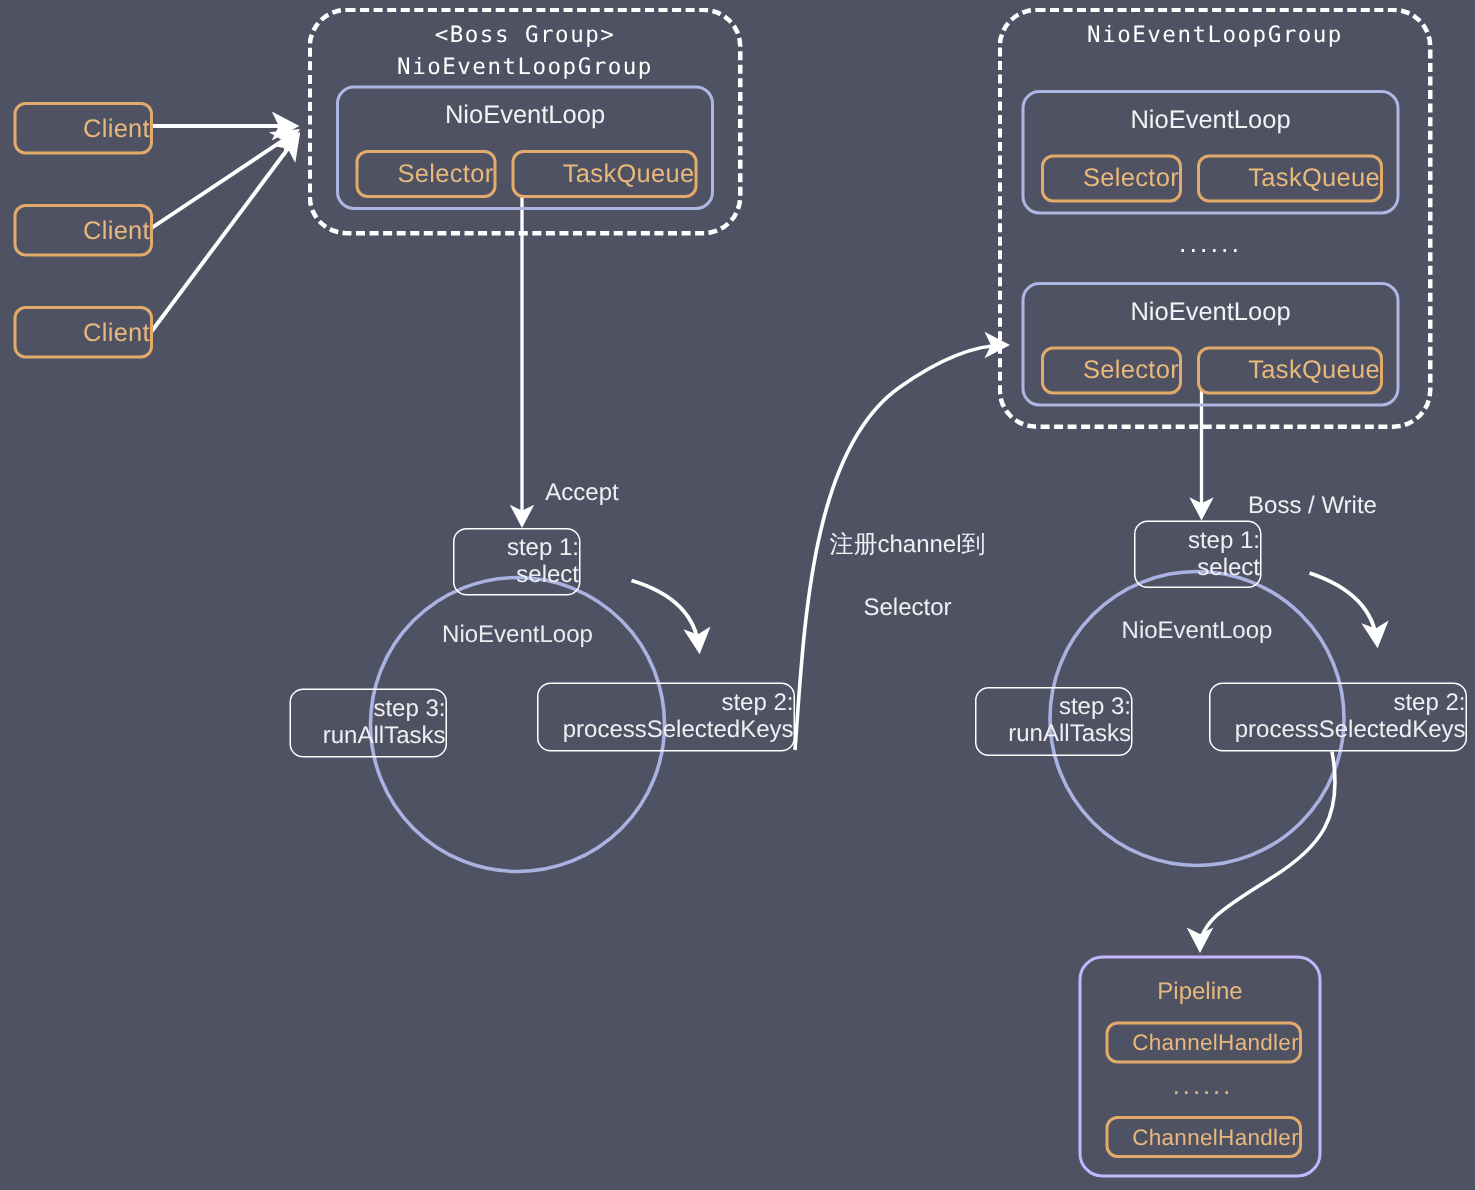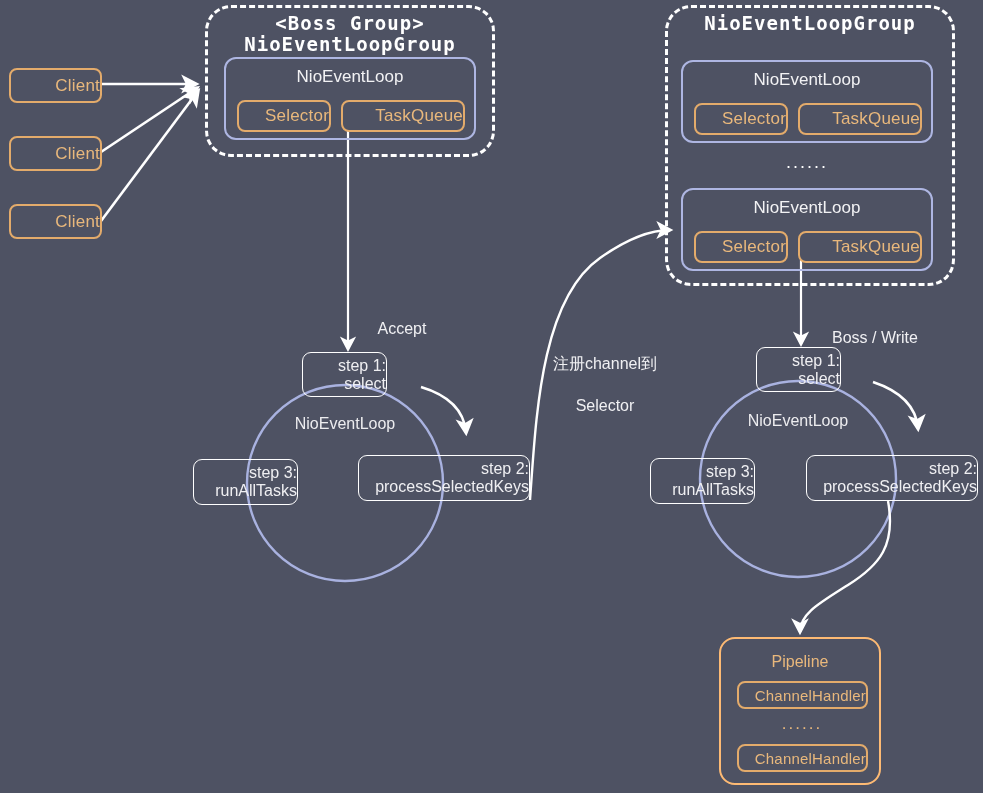--- a/index.html
+++ b/index.html
@@ -46,22 +46,22 @@
     box-sizing: border-box;
     border: 3px dashed #ffffff;
     border-radius: 26px;
   }
   .group-title {
     position: absolute;
     width: 100%;
     text-align: center;
     color: #ffffff;
     font-family: "DejaVu Sans Mono", monospace;
-    font-size: 19px;
-    font-weight: bold;
+    font-size: 15px;
+    font-weight: normal;
     letter-spacing: 1px;
     line-height: 21px;
   }
   
   .nel-box {
     position: absolute;
     box-sizing: border-box;
     border: 2.5px solid #aeb6e2;
     border-radius: 12px;
   }
@@ -103,21 +103,21 @@
     color: #ffffff;
     font-size: 18px;
     letter-spacing: 2px;
     text-align: center;
     width: 100px;
   }
   
   .pipeline {
     position: absolute;
     box-sizing: border-box;
-    border: 2px solid #fdba74;
+    border: 2px solid #c4b5fd;
     border-radius: 16px;
   }
   .pipeline-title {
     position: absolute;
     width: 100%;
     text-align: center;
     color: #e9b87c;
     font-size: 16px;
   }
   .dots-orange {
@@ -213,21 +213,21 @@
   <div class="nel-box" style="left:681px; top:188px; width:252px; height:83px;">
     <div class="nel-title" style="top:8px;">NioEventLoop</div>
     <div class="box pill" style="left:11px; top:41px; width:94px; height:32px;">
       <span>Selector</span>
     </div>
     <div class="box pill" style="left:115px; top:41px; width:124px; height:32px;">
       <span>TaskQueue</span>
     </div>
   </div>
 
-  <div class="label" style="left:362px; top:318px; width:80px;">Accept</div>
+  <div class="label" style="left:348px; top:318px; width:80px;">Accept</div>
 
   <div class="loop-caption" style="left:245px; top:415px;">NioEventLoop</div>
 
   <div class="box step" style="left:302px; top:352px; width:85px; height:45px;">
     <span>step 1:</span>
     <span>select</span>
   </div>
   <div class="box step" style="left:358px; top:455px; width:172px; height:46px;">
     <span>step 2:</span>
     <span>processSelectedKeys</span>

